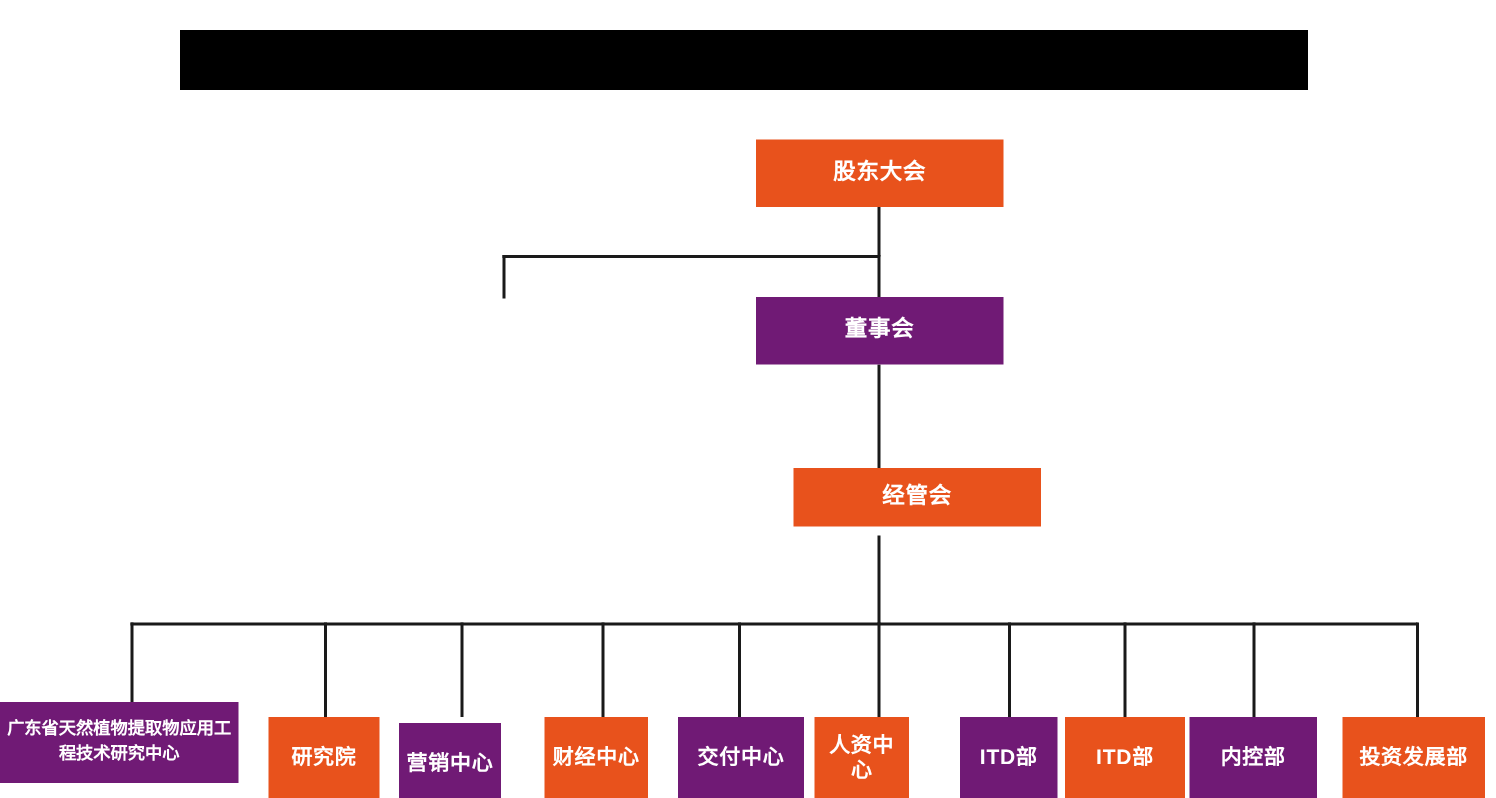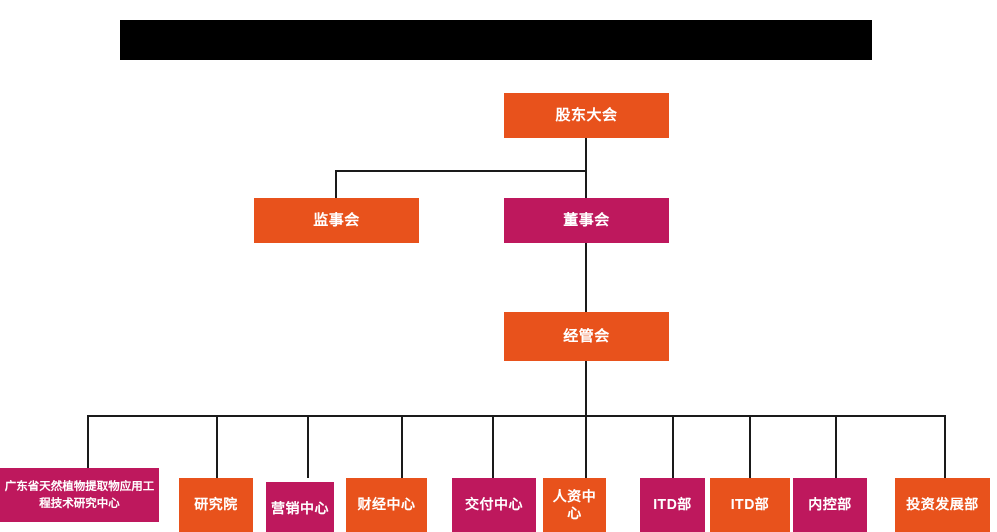--- a/index.html
+++ b/index.html
@@ -36,21 +36,21 @@
     justify-content: center;
     text-align: center;
     color: #ffffff;
     font-weight: bold;
     line-height: 1.25;
     letter-spacing: 0.5px;
     padding: 2px 3px;
     user-select: none;
   }
   .node.shade-dark  { background: #E8521C; }
-  .node.shade-light { background: #be185d; }
+  .node.shade-light { background: #701a75; }
 
   .node .node-label {
     display: block;
     width: 100%;
   }
 
   
   .tier-1 { font-size: 15px; }
   .tier-2 { font-size: 15px; }
   .tier-3 { font-size: 15px; }
@@ -90,58 +90,55 @@
       <div class="conn conn-v" style="left: 672px; top: 415px; height: 63px; background: rgb(26, 26, 26);"></div>
       <div class="conn conn-v" style="left: 749px; top: 415px; height: 63px; background: rgb(26, 26, 26);"></div>
       <div class="conn conn-v" style="left: 835px; top: 415px; height: 63px; background: rgb(26, 26, 26);"></div>
       <div class="conn conn-v" style="left: 944px; top: 415px; height: 63px; background: rgb(26, 26, 26);"></div>
     </div>
 
   <div class="node tier-1 shade-dark" id="node-shareholders" style="left: 504px; top: 93px; width: 165px; height: 45px;">
     <span class="node-label">股东大会</span>
   </div>
 
-  <div class="node tier-2 shade-dark" id="node-supervisors" style="left: 254px; top: 198px; width: 165px; height: 45px;">
-    <span class="node-label">监事会</span>
-  </div>
 
   <div class="node tier-2 shade-light" id="node-directors" style="left: 504px; top: 198px; width: 165px; height: 45px;">
     <span class="node-label">董事会</span>
   </div>
 
-  <div class="node tier-3 shade-dark" id="node-management" style="left: 504px; top: 312px; width: 165px; height: 49px;">
+  <div class="node tier-3 shade-dark" id="node-management" style="left: 529px; top: 312px; width: 165px; height: 39px;">
     <span class="node-label">经管会</span>
   </div>
 
   <div id="dept-nodes">
       <div class="node tier-4 small-text shade-light" style="left: 0px; top: 468px; width: 159px; height: 54px;">
         <span class="node-label">广东省天然植物提取物应用工程技术研究中心</span>
       </div>
       <div class="node tier-4 shade-dark" style="left: 179px; top: 478px; width: 74px; height: 54px;">
         <span class="node-label">研究院</span>
       </div>
       <div class="node tier-4 shade-light" style="left: 266px; top: 482px; width: 68px; height: 54px;">
         <span class="node-label">营销中心</span>
       </div>
-      <div class="node tier-4 shade-dark" style="left: 346px; top: 478px; width: 81px; height: 54px;">
+      <div class="node tier-4 shade-dark" style="left: 363px; top: 478px; width: 69px; height: 54px;">
         <span class="node-label">财经中心</span>
       </div>
       <div class="node tier-4 shade-light" style="left: 452px; top: 478px; width: 84px; height: 54px;">
         <span class="node-label">交付中心</span>
       </div>
       <div class="node tier-4 shade-dark" style="left: 543px; top: 478px; width: 63px; height: 54px;">
         <span class="node-label">人资中心</span>
       </div>
       <div class="node tier-4 shade-light" style="left: 640px; top: 478px; width: 65px; height: 54px;">
         <span class="node-label">ITD部</span>
       </div>
       <div class="node tier-4 shade-dark" style="left: 710px; top: 478px; width: 80px; height: 54px;">
         <span class="node-label">ITD部</span>
       </div>
-      <div class="node tier-4 shade-light" style="left: 793px; top: 478px; width: 74px; height: 54px;">
+      <div class="node tier-4 shade-light" style="left: 793px; top: 478px; width: 85px; height: 54px;">
         <span class="node-label">内控部</span>
       </div>
       <div class="node tier-4 shade-dark" style="left: 895px; top: 478px; width: 95px; height: 54px;">
         <span class="node-label">投资发展部</span>
       </div>
     </div>
 
 </div>
 
 </body></html>

